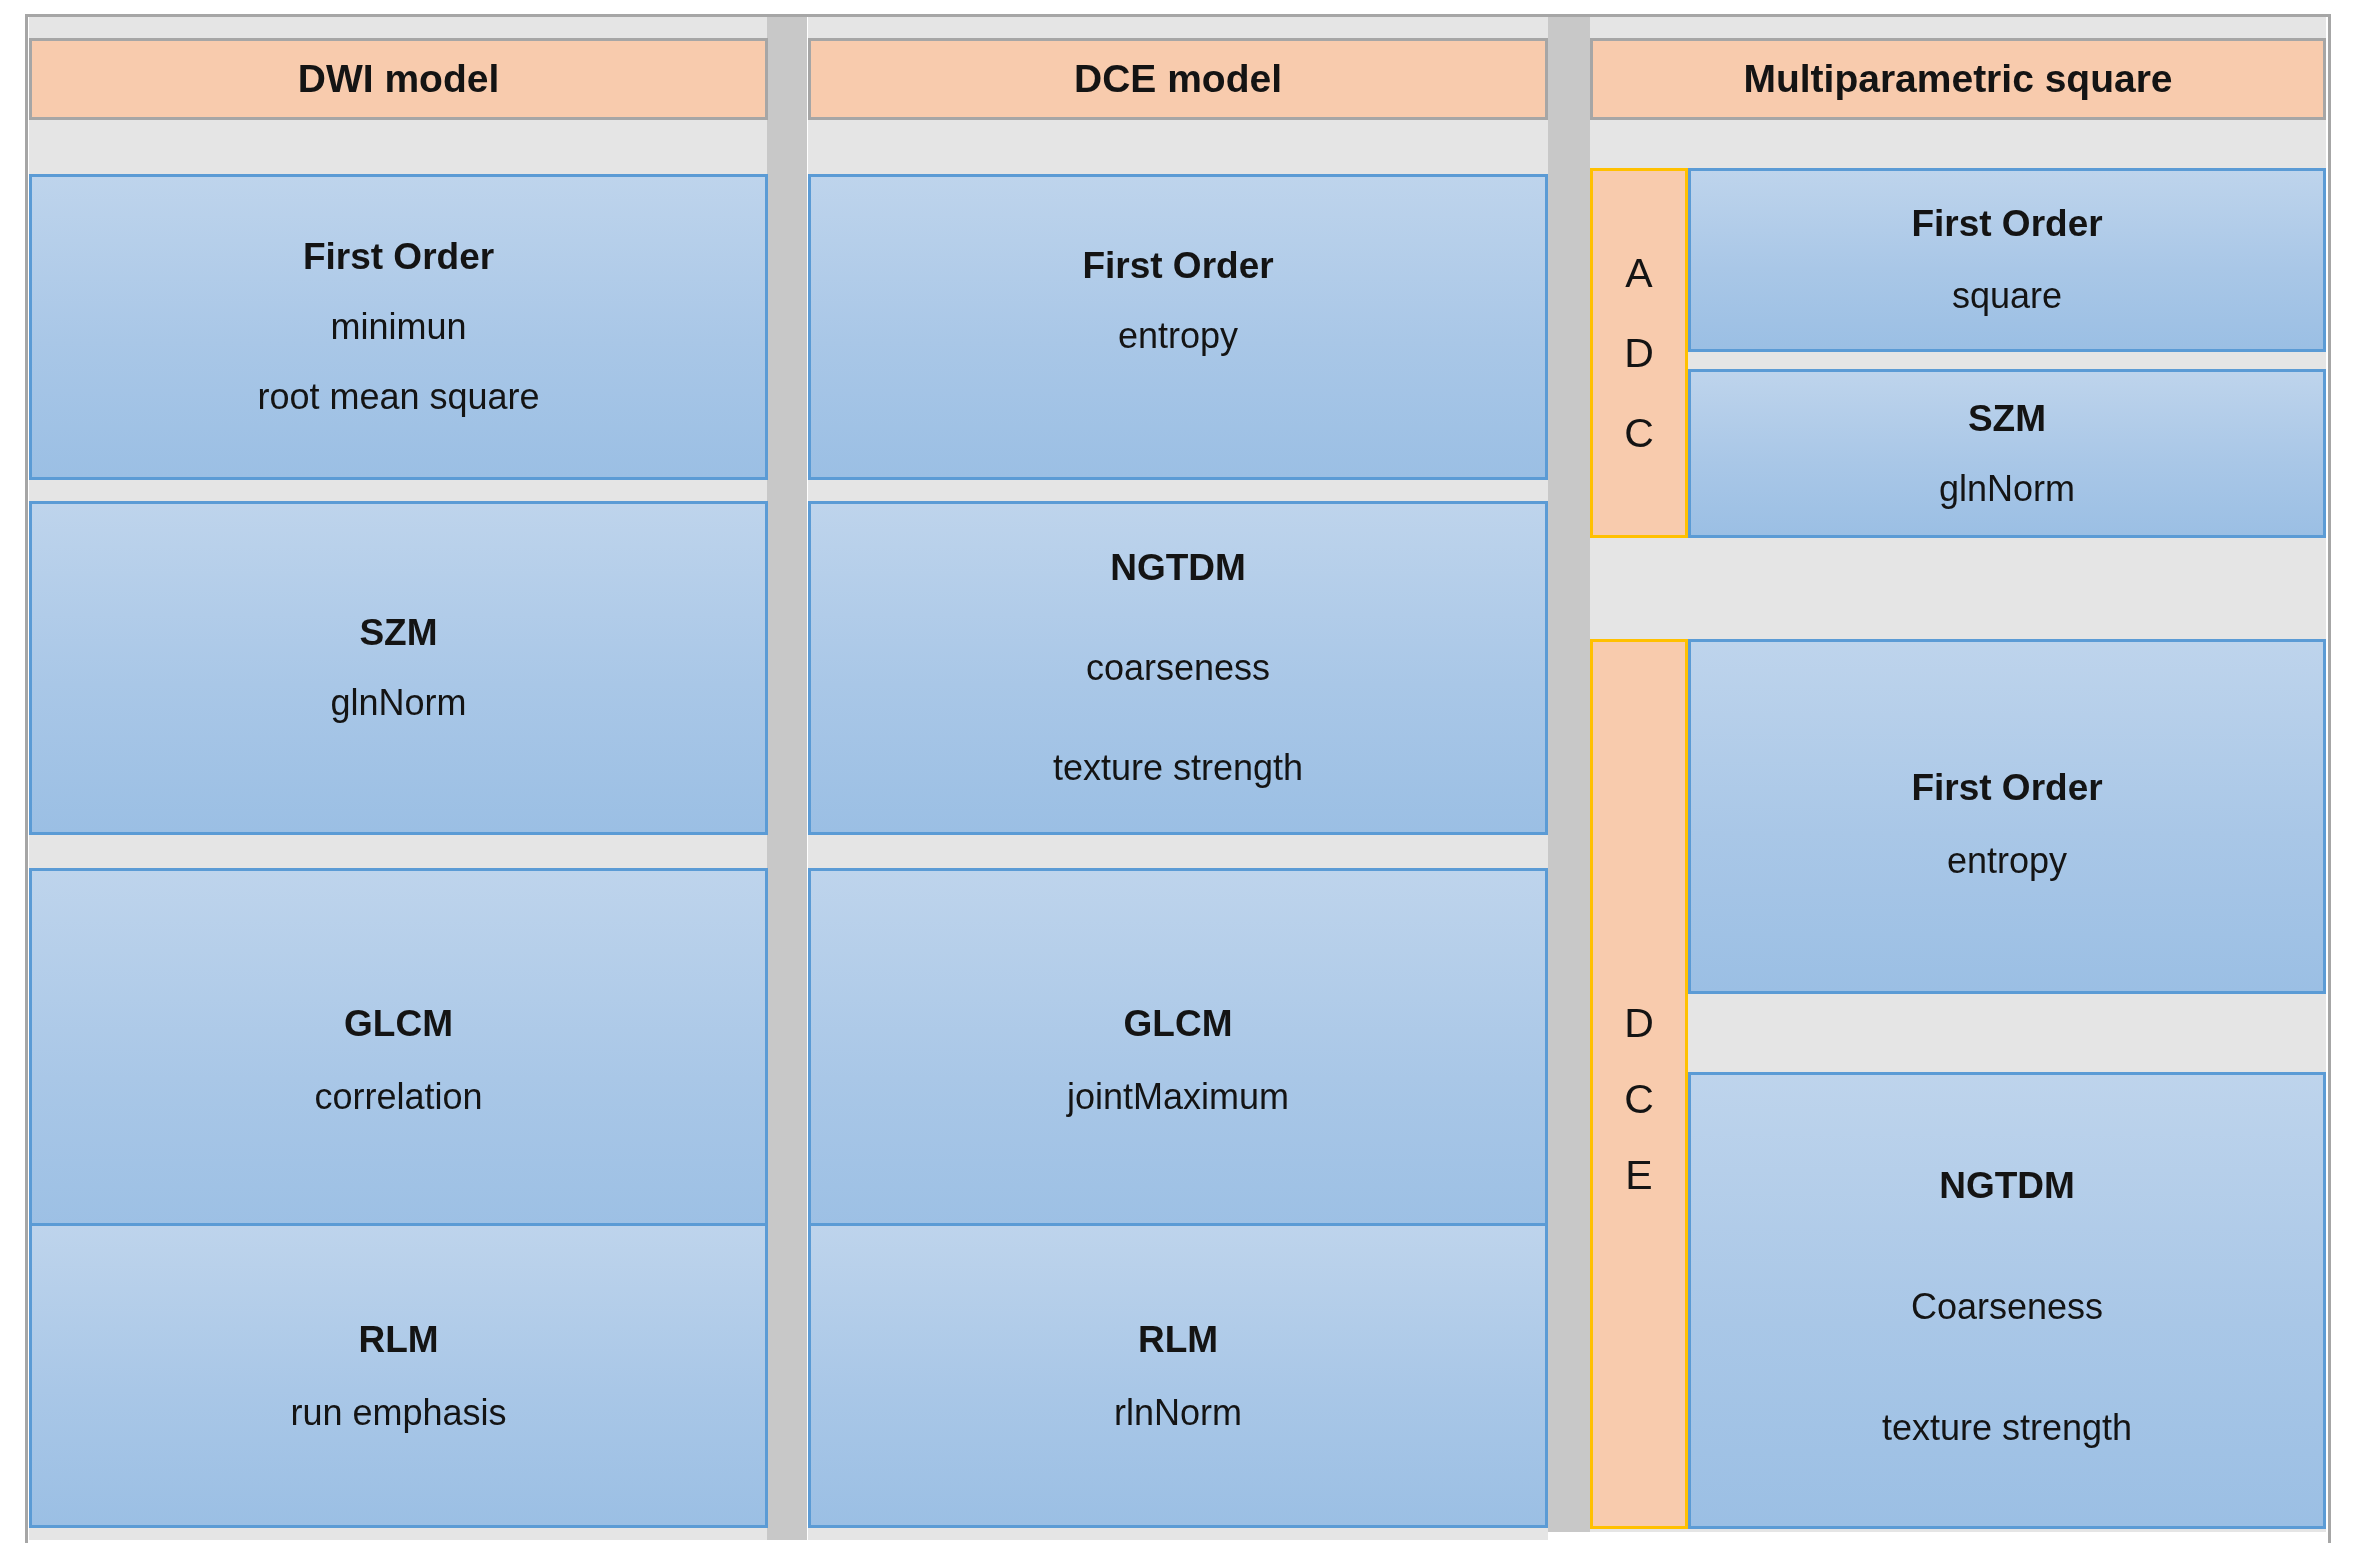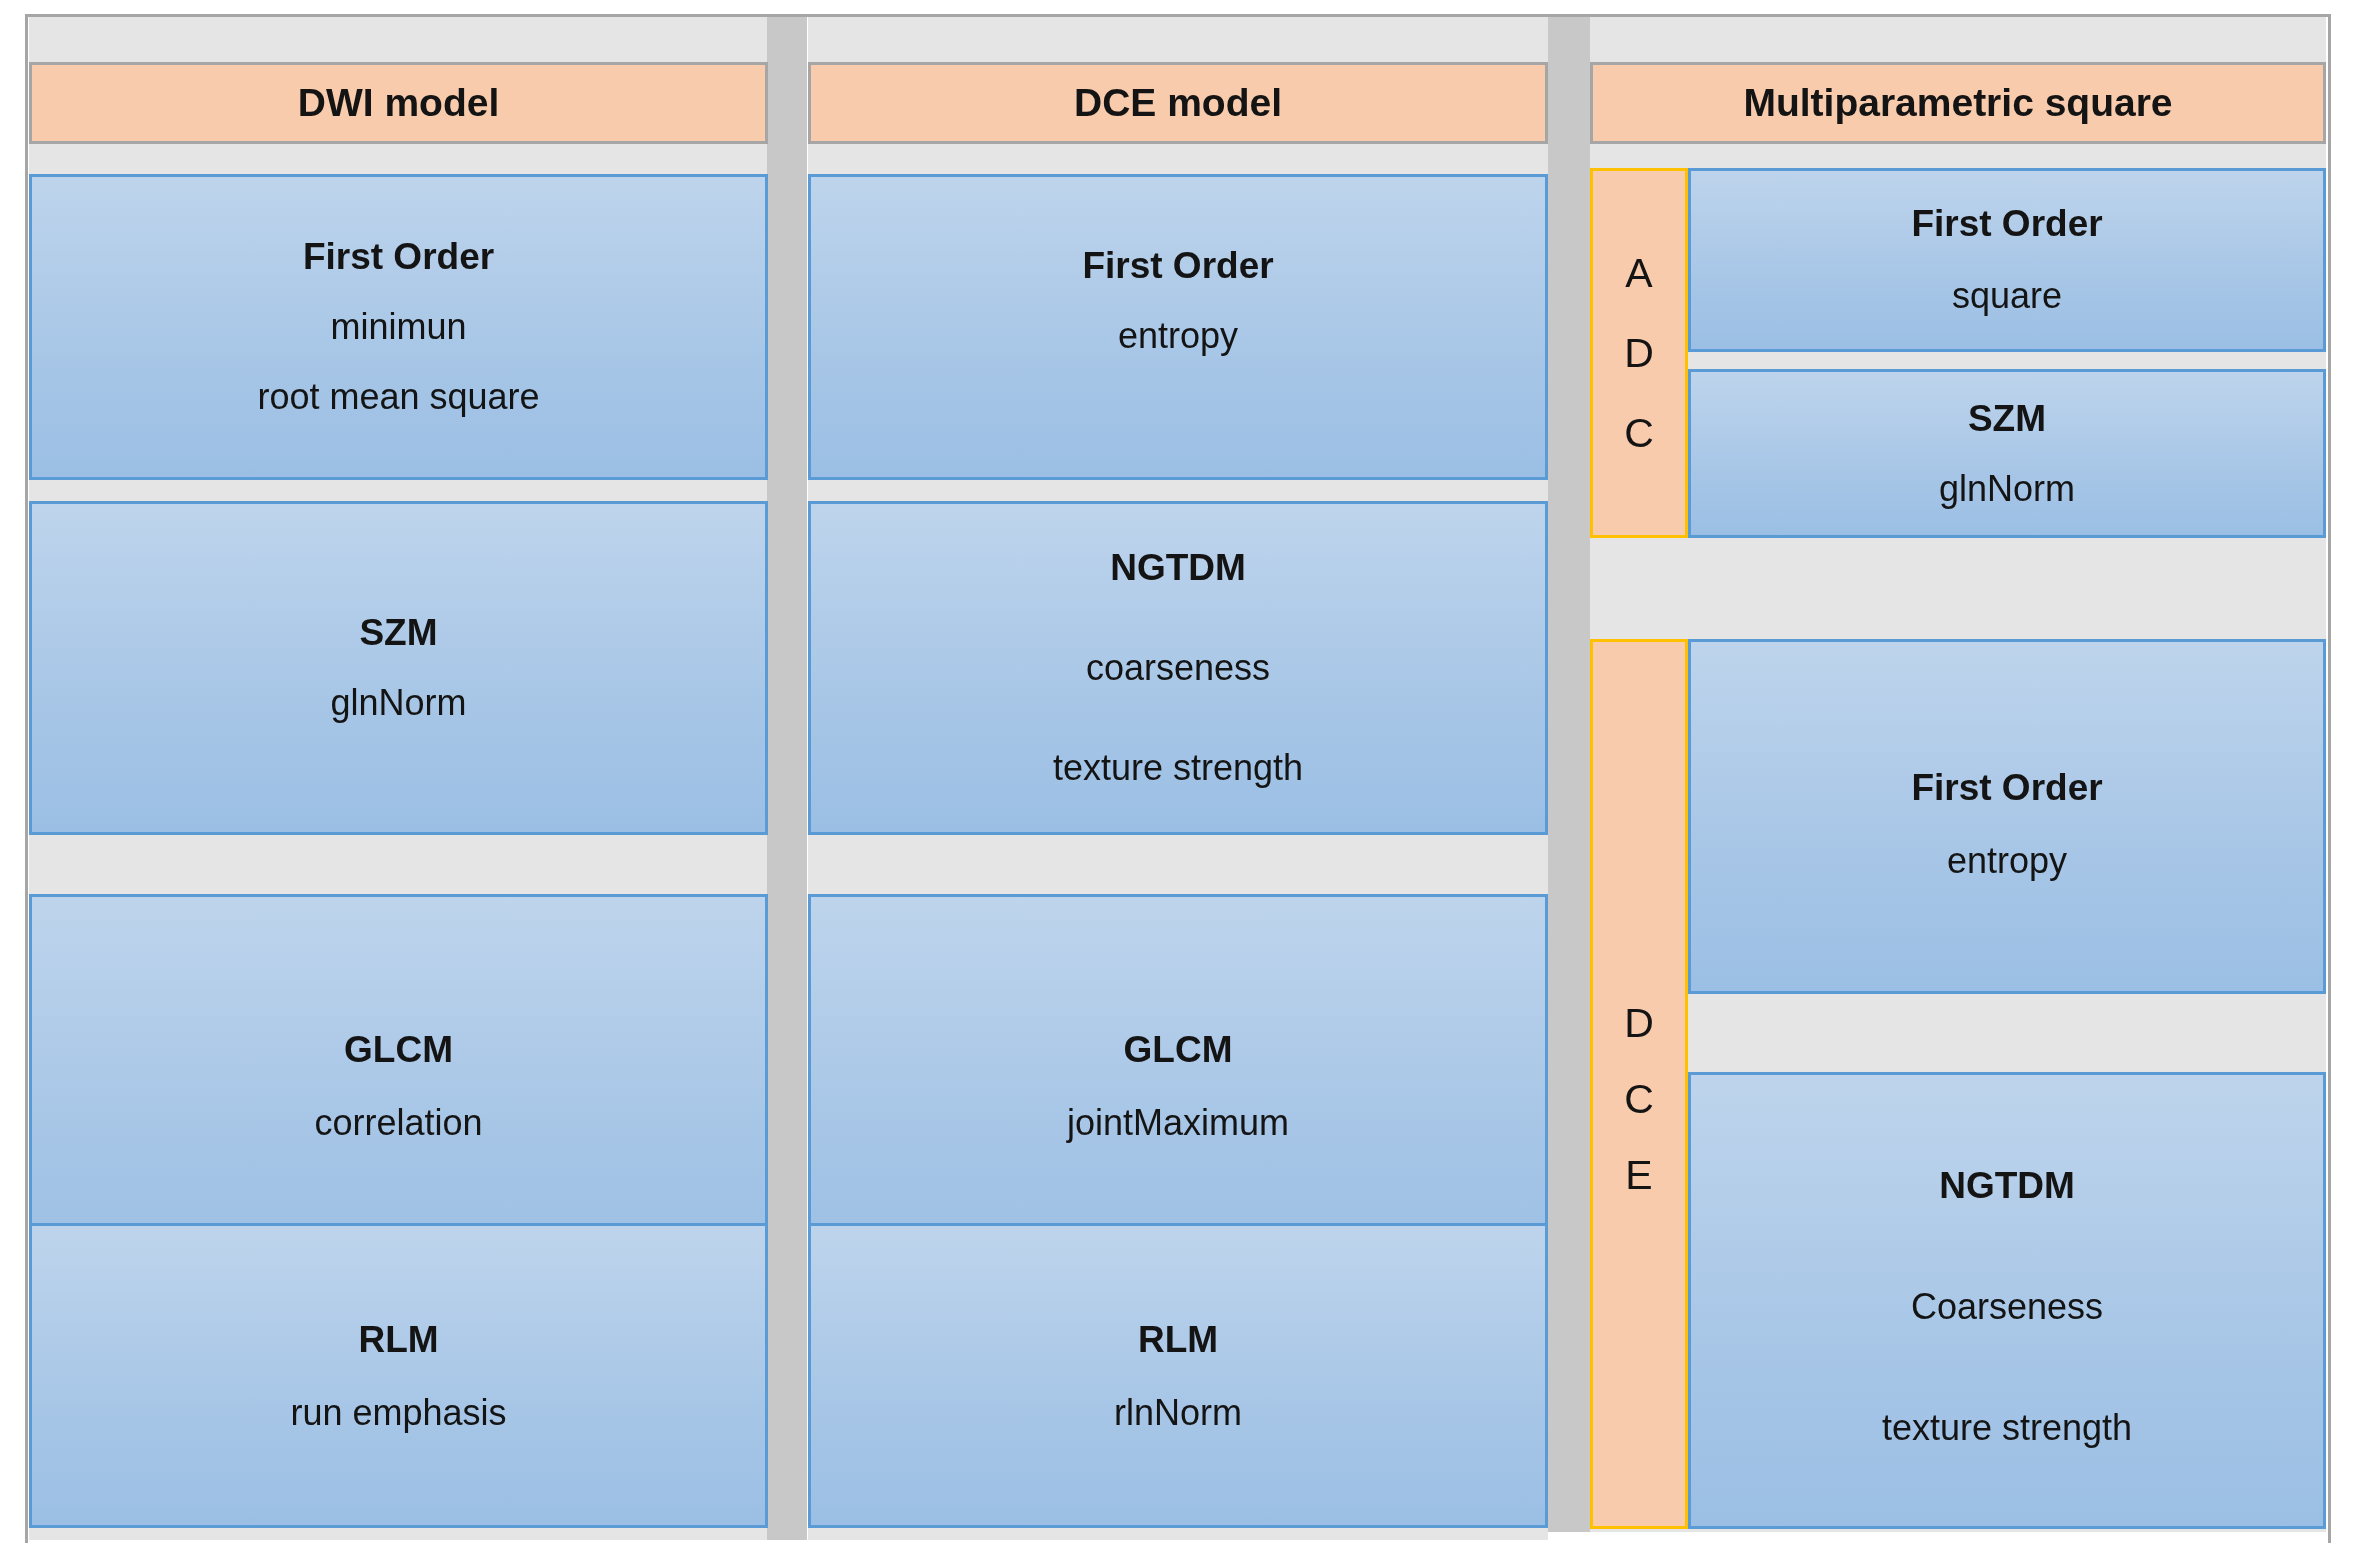--- a/index.html
+++ b/index.html
@@ -26,41 +26,41 @@
   .colgap{position:absolute;background:#c8c8c8;}
   .gap1{left:767px;top:17.4px;width:40px;height:1523px;}
   .gap2{left:1548px;top:17.4px;width:42px;height:1515px;}
 
   .hdr{
     position:absolute;top:38px;height:82px;
     box-sizing:border-box;
     background:#f8cbad;
     border:3px solid #a6a6a6;
     display:flex;align-items:center;justify-content:center;
-    font-weight:bold;font-size:39px;margin-top:24px;
+    font-weight:bold;font-size:39px;
   }
   .hdr1{left:29px;width:739px;}
   .hdr2{left:808px;width:740px;}
   .hdr3{left:1590px;width:736px;}
 
   .bbox{
     position:absolute;box-sizing:border-box;
     border:3.8px solid #5b9bd5;
     background:linear-gradient(180deg,#bed4ec 0%,#a9c7e7 55%,#9bbfe4 100%);
     display:flex;flex-direction:column;align-items:center;justify-content:center;
     text-align:center;font-size:36px;
   }
   .bbox .t{font-weight:bold;font-size:37px;}
   .c1{left:29px;width:739px;}
   .c2{left:808px;width:740px;}
   .c3{left:1688px;width:638px;}
   .r1{top:174px;height:306px;line-height:70px;}
   .r2{top:501px;height:334px;line-height:70px;}
   .r2n{top:501px;height:334px;line-height:100px;}
-  .r3{top:868px;height:383px;line-height:73px;margin-top:26px;}
+  .r3{top:868px;height:383px;line-height:73px;}
   .r4{top:1223px;height:305px;line-height:73px;}
   .topbias{justify-content:flex-start;padding-top:54px;}
   .m1{top:168px;height:184px;line-height:72px;}
   .m2{top:369px;height:169px;line-height:70px;}
   .m3{top:639px;height:355px;line-height:73px;padding-top:15px;}
   .m4{top:1072px;height:457px;line-height:121px;padding-top:12px;}
 
   .pstrip{
     position:absolute;left:1590px;width:98px;
     box-sizing:border-box;

